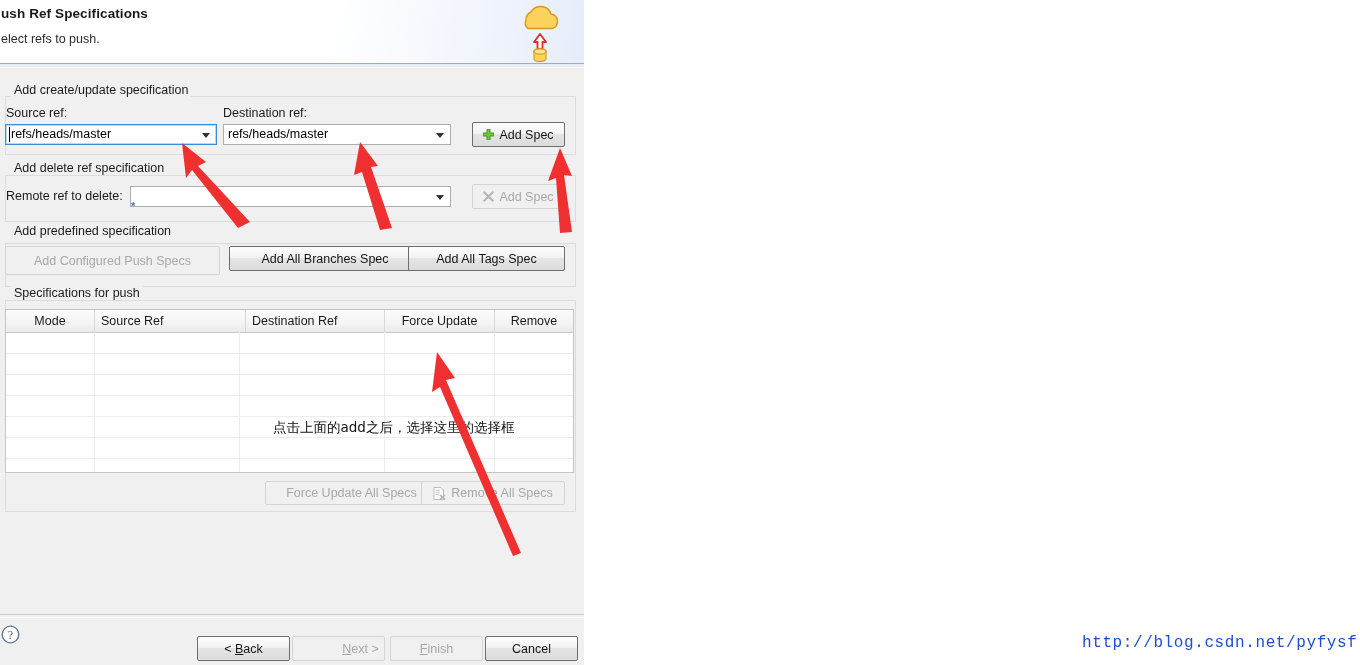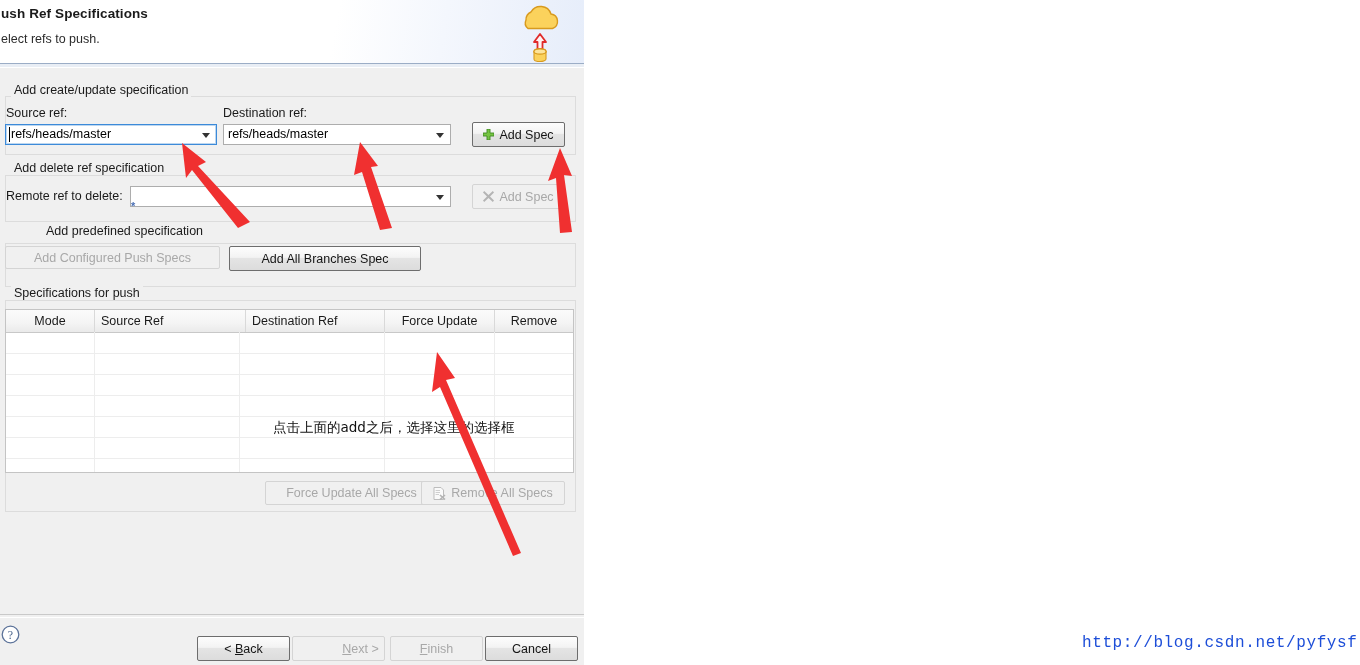--- a/index.html
+++ b/index.html
@@ -227,27 +227,30 @@
     <div class="btn disabled" style="left:485px; top:184px; width:93px; height:25px;" data-name="add-spec-delete-button">
       <span class="icon-x" data-name="grey-x-icon">
         <svg width="11" height="11" viewBox="0 0 11 11">
           <path d="M1.2,0 L5.5,4 L9.8,0 L11,1.4 L7,5.5 L11,9.6 L9.8,11 L5.5,7 L1.2,11 L0,9.6 L4,5.5 L0,1.4 Z" fill="#b4b4b4"></path>
         </svg>
       </span>
       <span class="lbl" data-name="add-spec-delete-label">Add Spec</span>
     </div>
 
     <div class="group" style="left:18px; top:243px; width:569px; height:42px;" data-name="predefined-spec-group"></div>
-    <div class="group-title" style="left:24px; top:224px;margin-left:32px;" data-name="predefined-spec-group-title">Add predefined specification</div>
-
-    <div class="btn disabled" style="left:18px; top:246px; width:215px; height:23px;" data-name="add-configured-push-specs-button">
+    <div class="group-title" style="left:24px; top:224px;" data-name="predefined-spec-group-title">Add predefined specification</div>
+
+    <div class="btn disabled" style="left:18px; top:246px; width:215px; height:29px;" data-name="add-configured-push-specs-button">
       <span class="lbl" data-name="add-configured-push-specs-label">Add Configured Push Specs</span>
     </div>
     <div class="btn dark-border" style="left:242px; top:246px; width:192px; height:25px;" data-name="add-all-branches-spec-button">
       <span class="lbl" data-name="add-all-branches-spec-label">Add All Branches Spec</span>
+    </div>
+    <div class="btn dark-border" style="left:421px; top:246px; width:157px; height:25px;" data-name="add-all-tags-spec-button">
+      <span class="lbl" data-name="add-all-tags-spec-label">Add All Tags Spec</span>
     </div>
 
     <div class="group" style="left:18px; top:300px; width:569px; height:210px;" data-name="specs-for-push-group"></div>
     <div class="group-title" style="left:24px; top:286px;" data-name="specs-for-push-group-title">Specifications for push</div>
 
     <div class="table" style="left:18px; top:309px; width:569px; height:164px;" data-name="push-specs-table">
       <div class="thead" data-name="table-header-row">
         <div class="th" style="left:0px;   width:88px;" data-name="column-header-mode">Mode</div>
         <div class="th" style="left:88px;  width:145px;" data-name="column-header-source-ref">Source Ref</div>
         <div class="th" style="left:239px; width:145px;" data-name="column-header-destination-ref">Destination Ref</div>

